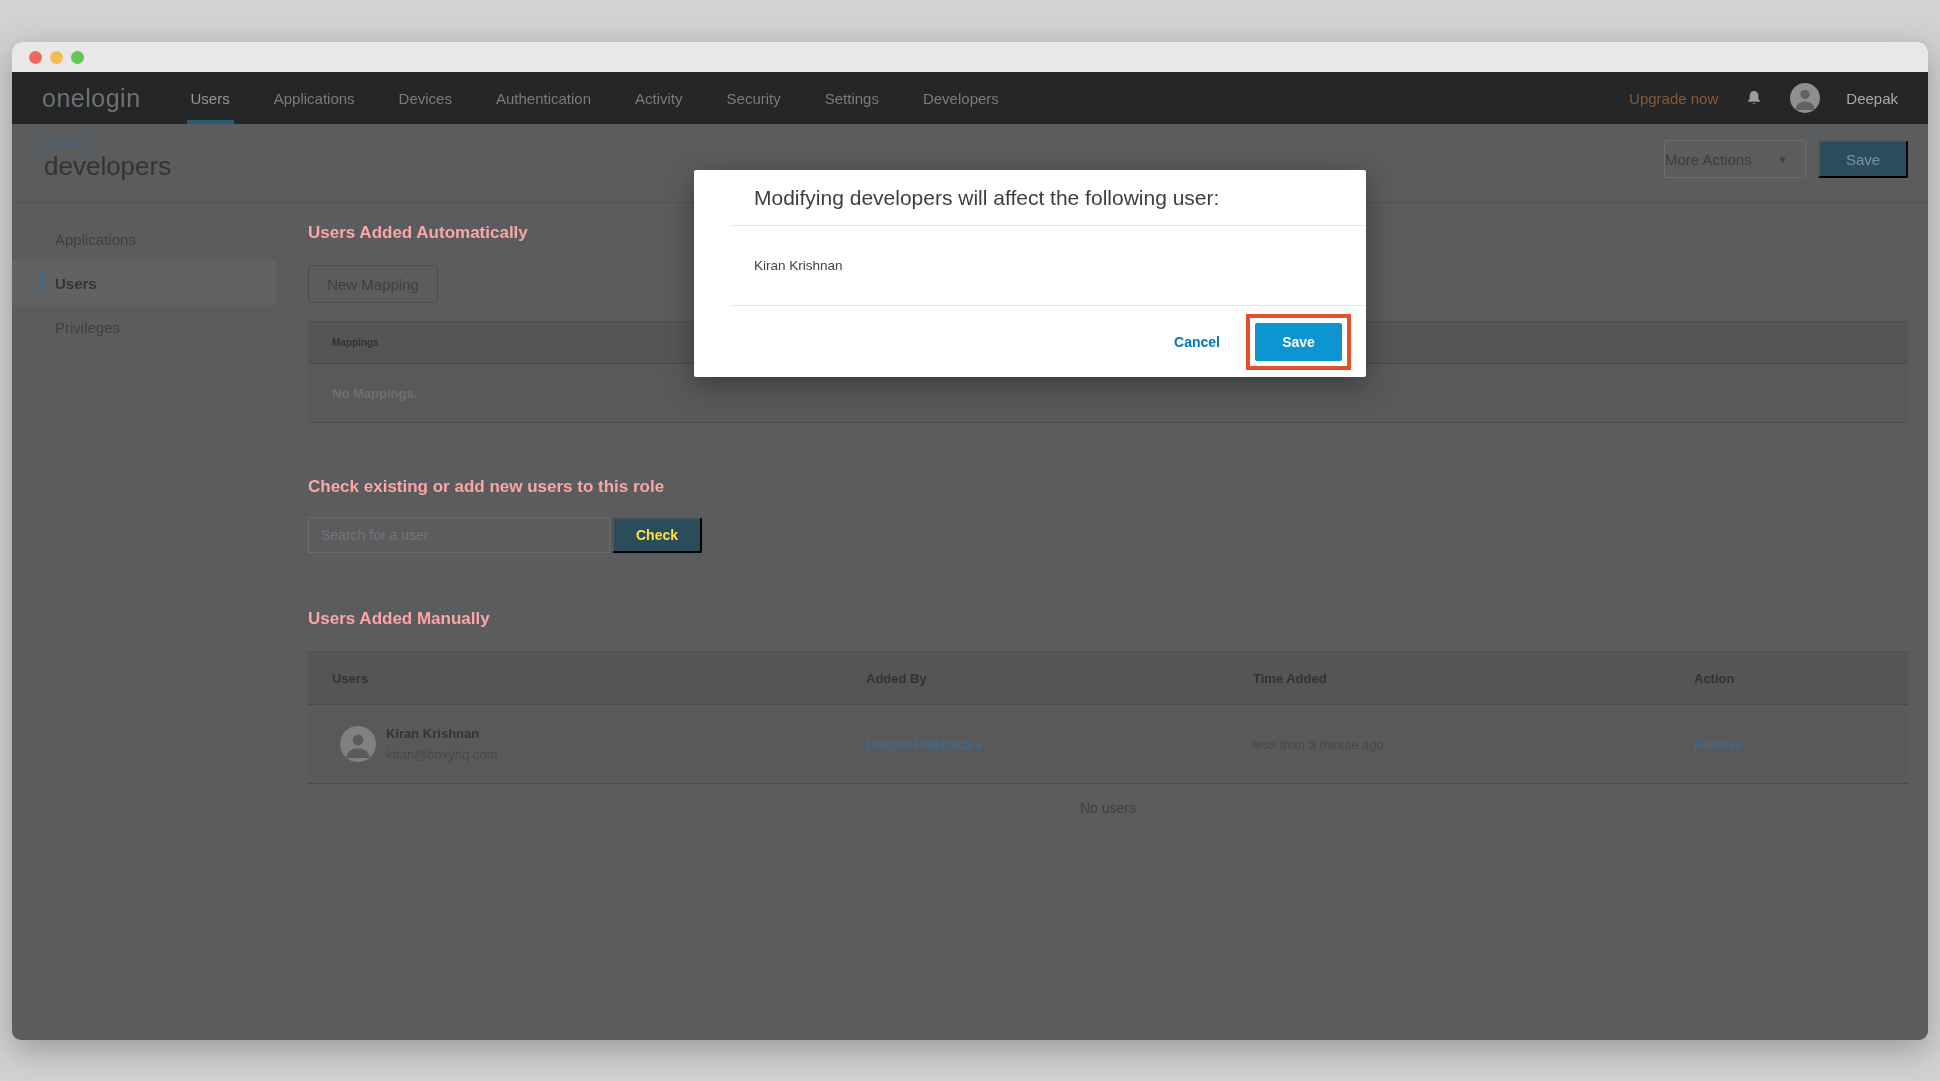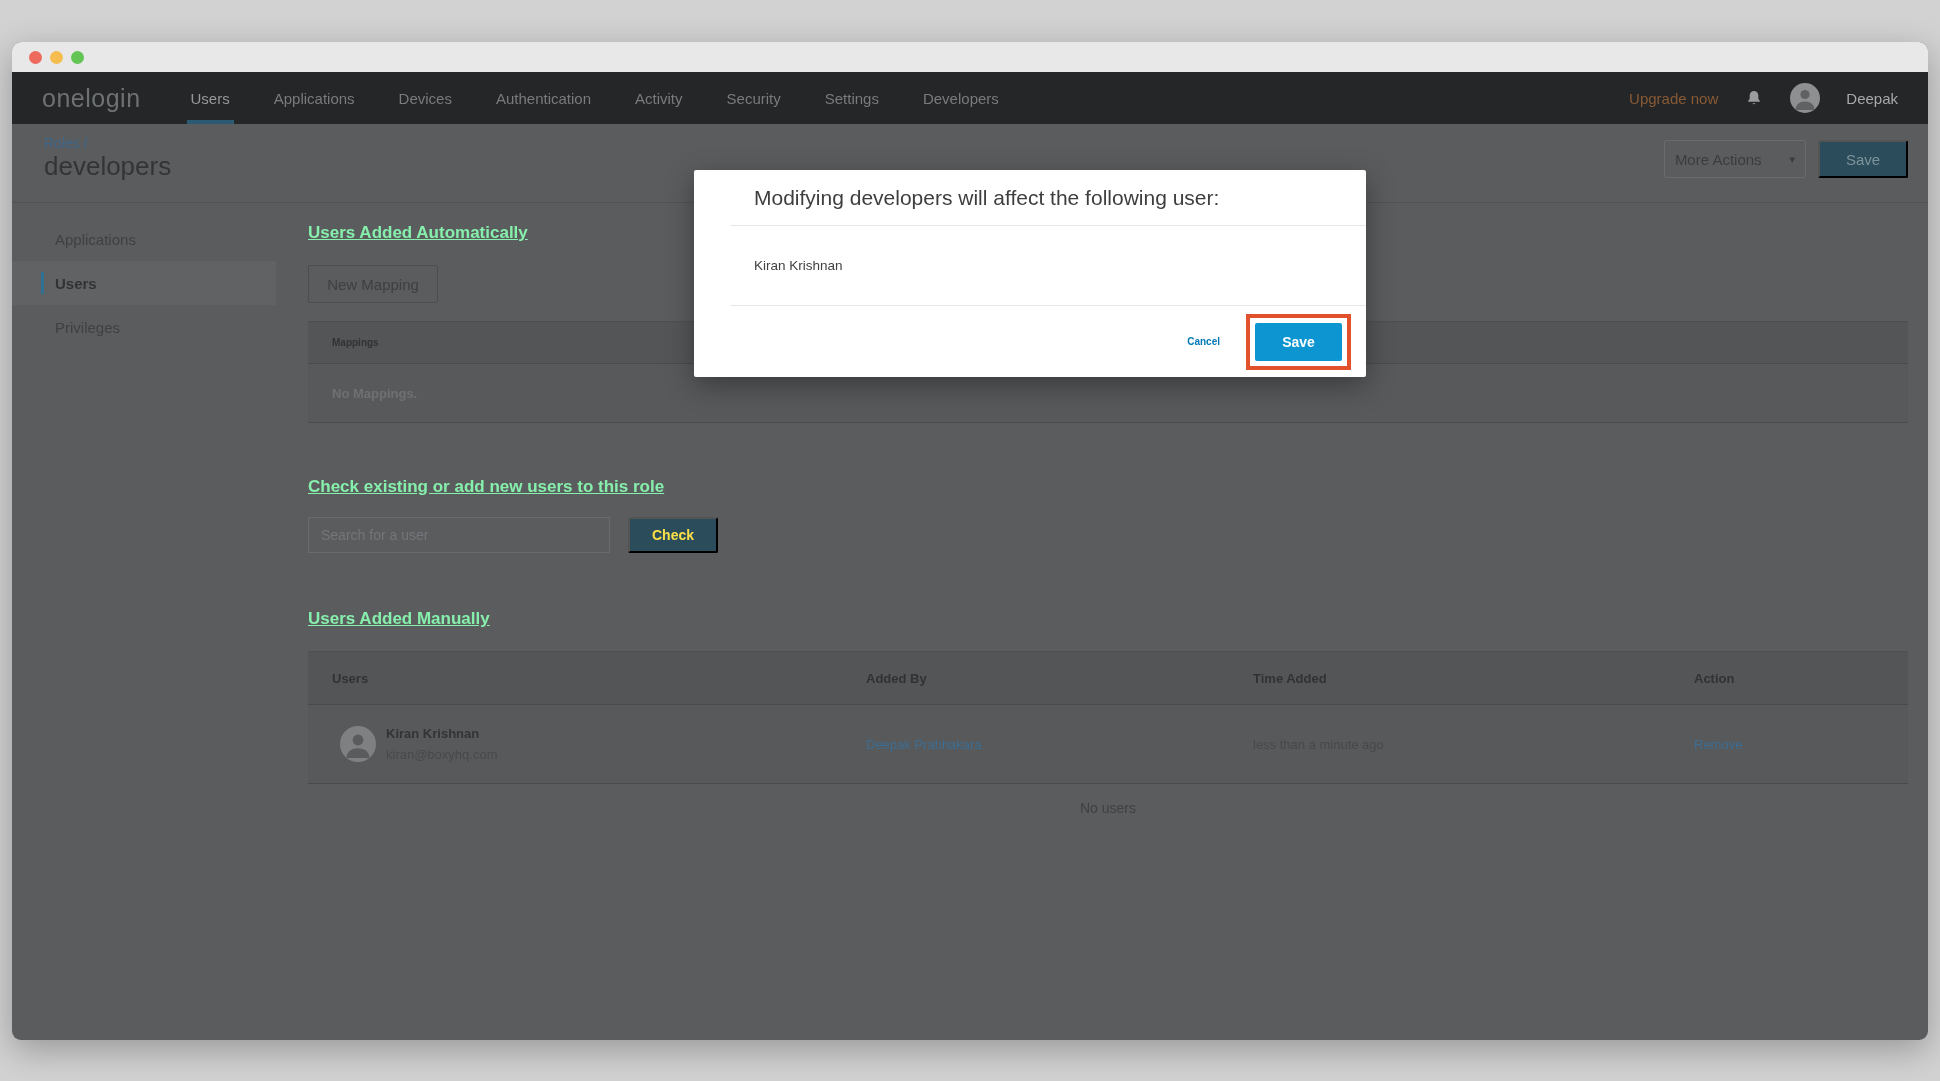--- a/index.html
+++ b/index.html
@@ -36,44 +36,44 @@
   .nav-avatar { width:30px; height:30px; border-radius:50%; background:#8d8f91; overflow:hidden; }
   .username { color:#a7a9ab; font-size:15px; }
 
   
   .content { position:relative; height:667px; background:#5b5c5e; }
   .page-header { height:79px; border-bottom:1px solid #515254; position:relative; }
   .breadcrumb { position:absolute; left:32px; top:11px; color:#3f678a; font-size:14px; }
   .page-title { position:absolute; left:32px; top:27px; color:#323436; font-size:26px; font-weight:normal; }
   .header-actions { position:absolute; right:20px; top:16px; display:flex; gap:12px; }
   .btn-more { width:142px; height:38px; border:1px solid #696b6d; background:transparent; color:#3a3c3e;
-              font-size:15px; display:flex; align-items:center; justify-content:center; gap:28px; border-radius:2px; }
+              font-size:15px; display:flex; align-items:center; gap:28px; border-radius:2px; }
   .caret { font-size:11px; color:#3a3c3e; }
   .btn-save-top { width:90px; height:38px; background:#2b4d5b; color:#7d929b; font-size:15px;
                   display:flex; align-items:center; justify-content:center; border-radius:2px; }
 
   .body-row { display:flex; height:836px; }
   .sidebar { width:264px; padding-top:14px; flex:none; }
   .side-item { height:44px; display:flex; align-items:center; padding-left:43px; font-size:15px; color:#3e4042; position:relative; }
   .side-item.active { background:#616264; font-weight:bold; color:#313335; }
   .side-item.active::before { content:''; position:absolute; left:29px; top:11px; bottom:11px; width:3px; background:#2f7093; }
 
   .main { flex:1; padding:0 20px 0 32px; }
-  .section-title { font-size:17px; font-weight:bold; color:#86efac;text-decoration:underline; }
+  .section-title { font-size:17px; font-weight:bold; color:#fca5a5; }
   .t-auto { margin-top:20px; }
   .btn-new-mapping { margin-top:22px; width:130px; height:38px; border:1px solid #4b4d4f; background:transparent;
                      color:#3d3f41; font-size:15px; display:flex; align-items:center; justify-content:center; border-radius:2px; }
   .mappings-panel { margin-top:18px; border-top:1px solid #4e4f51; border-bottom:1px solid #494a4c; }
   .mappings-header { height:42px; background:#545557; border-bottom:1px solid #494a4c; display:flex; align-items:center;
                      padding-left:24px; font-size:10px; font-weight:bold; color:#303234; }
   .mappings-empty { height:58px; background:#58595b; display:flex; align-items:center; padding-left:24px;
                     font-size:13px; color:#6e7173;font-weight:bold; }
 
   .t-check { margin-top:54px; }
-  .search-row { margin-top:20px; display:flex; gap:18px; }
+  .search-row { margin-top:20px; display:flex; gap:2px; }
   .search-input { width:302px; height:36px; border:1px solid #696b6e; background:transparent; padding:0 12px;
                   font-size:14px; color:#9aa0a4; font-family:inherit; }
   .search-input::placeholder { color:#73767a; opacity:1; }
   .btn-check { width:90px; height:36px; background:#2b4d5b; color:#fde047; font-size:14px; font-weight:bold;
                display:flex; align-items:center; justify-content:center; border-radius:2px; }
 
   .t-manual { margin-top:56px; }
   .users-table { margin-top:22px; border-top:1px solid #4e4f51; }
   .tbl-row { display:grid; grid-template-columns:534px 387px 441px 1fr; padding-left:24px; align-items:center; }
   .tbl-head { height:52px; background:#545557; font-size:13px; font-weight:bold; color:#303234; }
@@ -85,21 +85,21 @@
   .cell-link { font-size:13px; color:#3c6d92; }
   .cell-text { font-size:13px; color:#46484a; }
   .no-users { margin-top:16px; text-align:center; font-size:14px; color:#3e4043; }
 
   
   .modal { position:absolute; left:694px; top:170px; width:672px; background:#ffffff; border-radius:2px;
            box-shadow:0 8px 28px rgba(0,0,0,.35); z-index:10;padding-left:36px; }
   .modal-title { padding:16px 24px 15px; font-size:21px; color:#3e3e3e; border-bottom:1px solid #e7e7e8; }
   .modal-body { padding:32px 24px; font-size:13.5px; color:#424242; border-bottom:1px solid #e7e7e8; }
   .modal-footer { height:71px; display:flex; align-items:center; justify-content:flex-end; padding-right:15px; }
-  .modal-cancel { color:#0079b7; font-size:10px; font-weight:bold; margin-right:26px; cursor:pointer; }
+  .modal-cancel { color:#0079b7; font-size:14px; font-weight:bold; margin-right:26px; cursor:pointer; }
   .save-highlight { border:4px solid #e0512c; padding:5px; }
   .btn-save-modal { width:87px; height:38px; background:#0c95d1; border:none; border-radius:2px;
                     color:#ffffff; font-size:14px; font-weight:bold; display:flex; align-items:center; justify-content:center; }
 </style>
 </head>
 <body>
 
 <div class="stage">
   <div class="window">
 

